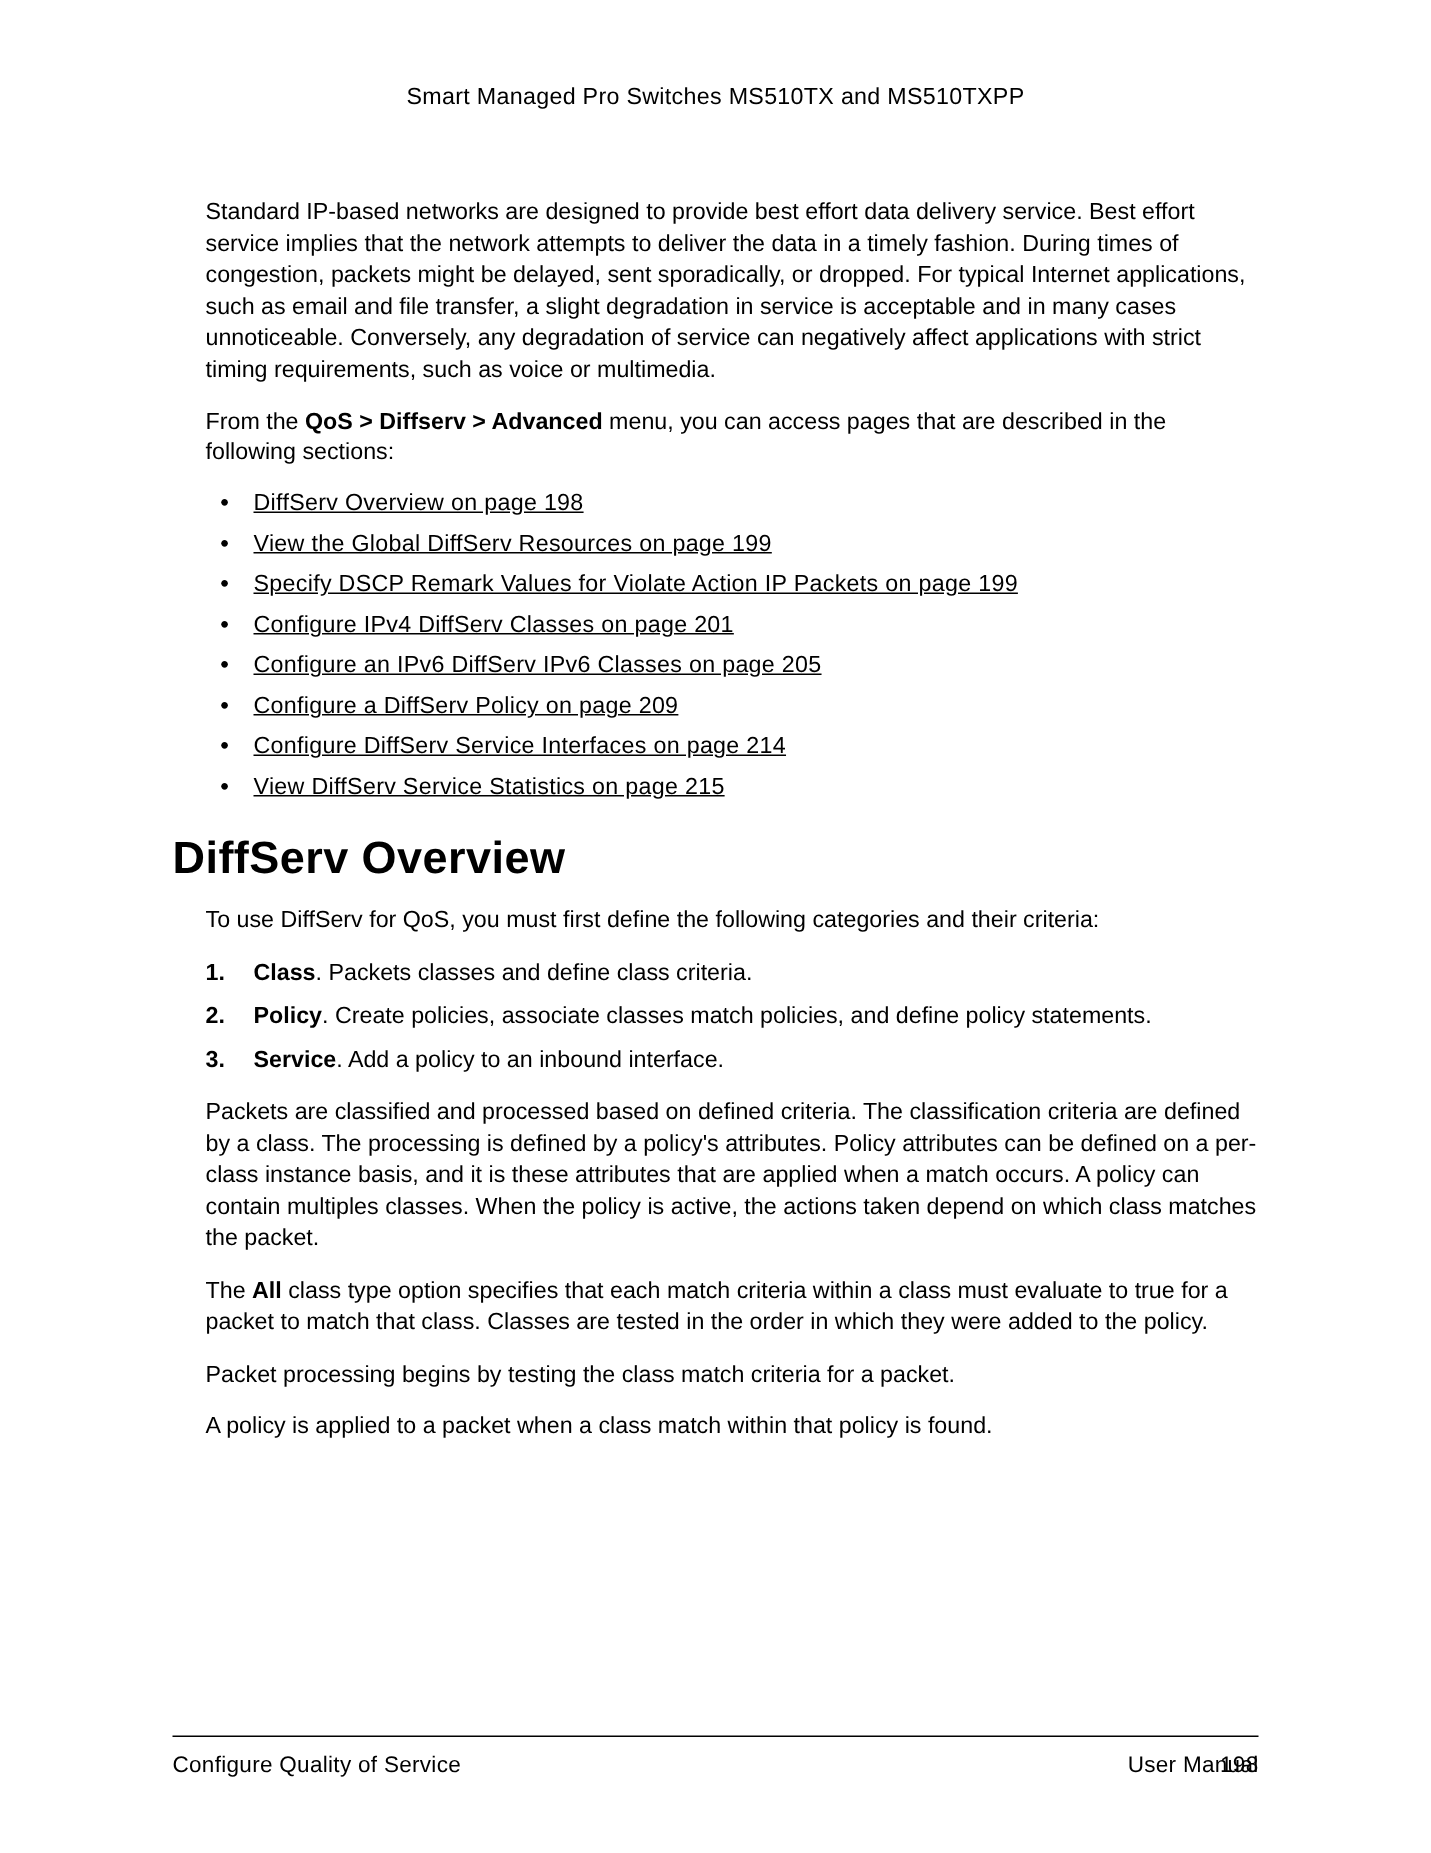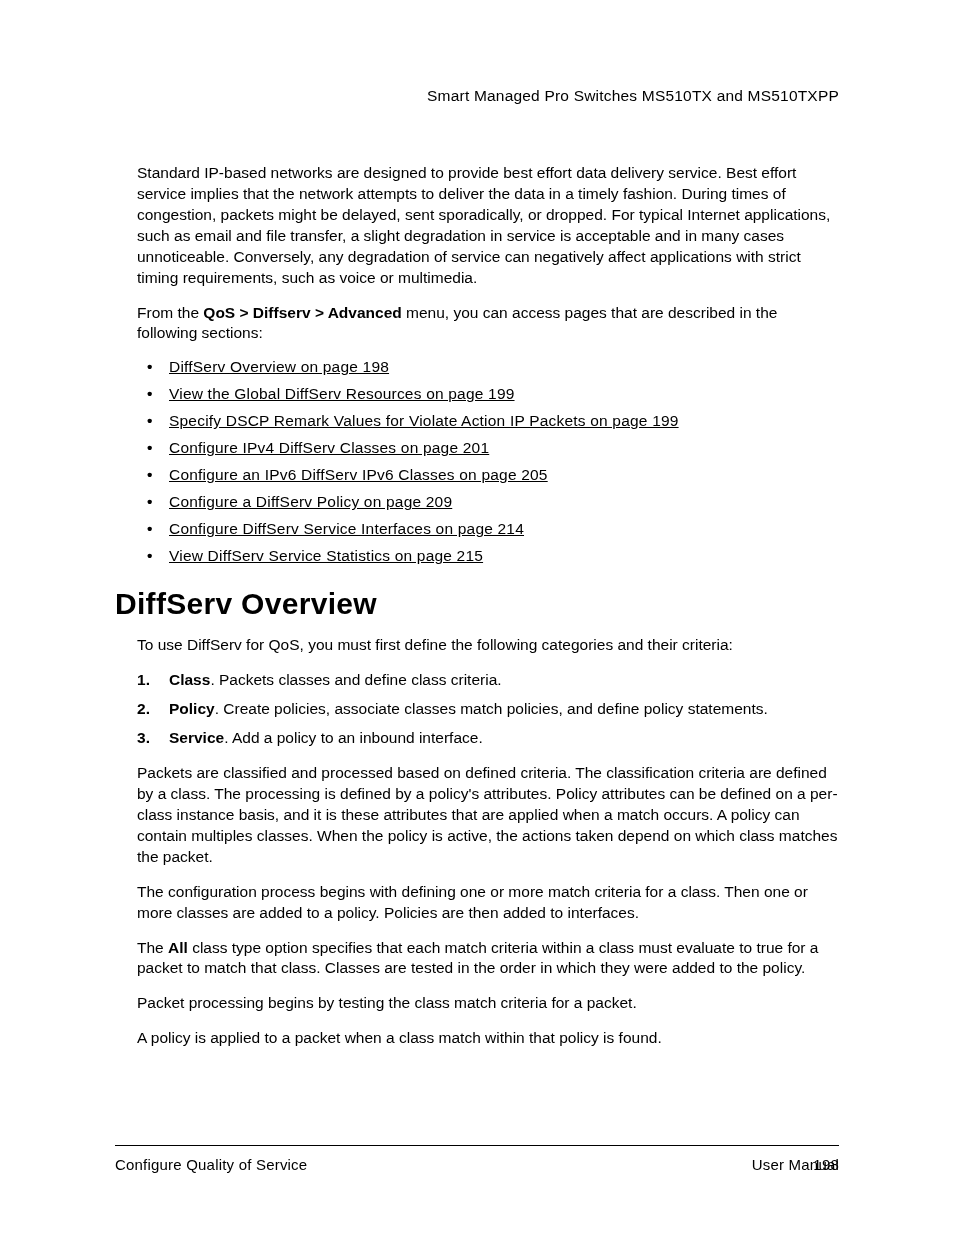--- a/index.html
+++ b/index.html
@@ -14,28 +14,27 @@
     position: relative;
   }
   .page {
     position: relative;
     width: 954px;
     height: 1235px;
     box-sizing: border-box;
     padding: 56px 115px 0 115px;
   }
   .header {
-    text-align: right;
+    text-align: center;
     font-family: "Segoe UI Light", "Helvetica Neue", Arial, sans-serif;
     font-weight: 300;
     font-size: 15.5px;
     color: #000;
     letter-spacing: 0.2px;
     margin-bottom: 58px;
-    margin-top: 31px;
   }
   .body-text {
     font-size: 15.5px;
     line-height: 1.35;
     margin: 0 0 14px 22px;
   }
   .menu-path {
     font-weight: bold;
   }
   ul.link-list {
@@ -93,21 +92,21 @@
     top: 0;
     font-weight: bold;
   }
   ol.steps li .term {
     font-weight: bold;
   }
   .footer {
     position: absolute;
     left: 115px;
     right: 115px;
-    bottom: 62px;
+    bottom: 50px;
   }
   .footer-rule {
     border: none;
     border-top: 1px solid #000;
     margin: 0 0 10px 0;
   }
   .footer-row {
     display: flex;
     justify-content: space-between;
     font-family: "Segoe UI Light", "Helvetica Neue", Arial, sans-serif;
@@ -150,21 +149,20 @@
 
   <p class="body-text">To use DiffServ for QoS, you must first define the following categories and their criteria:</p>
 
   <ol class="steps">
     <li><span class="term">Class</span><span>. Packets classes and define class criteria.</span></li>
     <li><span class="term">Policy</span><span>. Create policies, associate classes match policies, and define policy statements.</span></li>
     <li><span class="term">Service</span><span>. Add a policy to an inbound interface.</span></li>
   </ol>
 
   <p class="body-text">Packets are classified and processed based on defined criteria. The classification criteria are defined by a class. The processing is defined by a policy's attributes. Policy attributes can be defined on a per-class instance basis, and it is these attributes that are applied when a match occurs. A policy can contain multiples classes. When the policy is active, the actions taken depend on which class matches the packet.</p>
-  <p class="body-text">The configuration process begins with defining one or more match criteria for a class. Then one or more classes are added to a policy. Policies are then added to interfaces.</p>
   <p class="body-text">
     <span>The </span><span class="menu-path">All</span><span> class type option specifies that each match criteria within a class must evaluate to true for a packet to match that class. Classes are tested in the order in which they were added to the policy.</span>
   </p>
   <p class="body-text">Packet processing begins by testing the class match criteria for a packet.</p>
   <p class="body-text">A policy is applied to a packet when a class match within that policy is found.</p>
 
   <div class="footer">
     <hr class="footer-rule">
     <div class="footer-row">
       <span>Configure Quality of Service</span>

